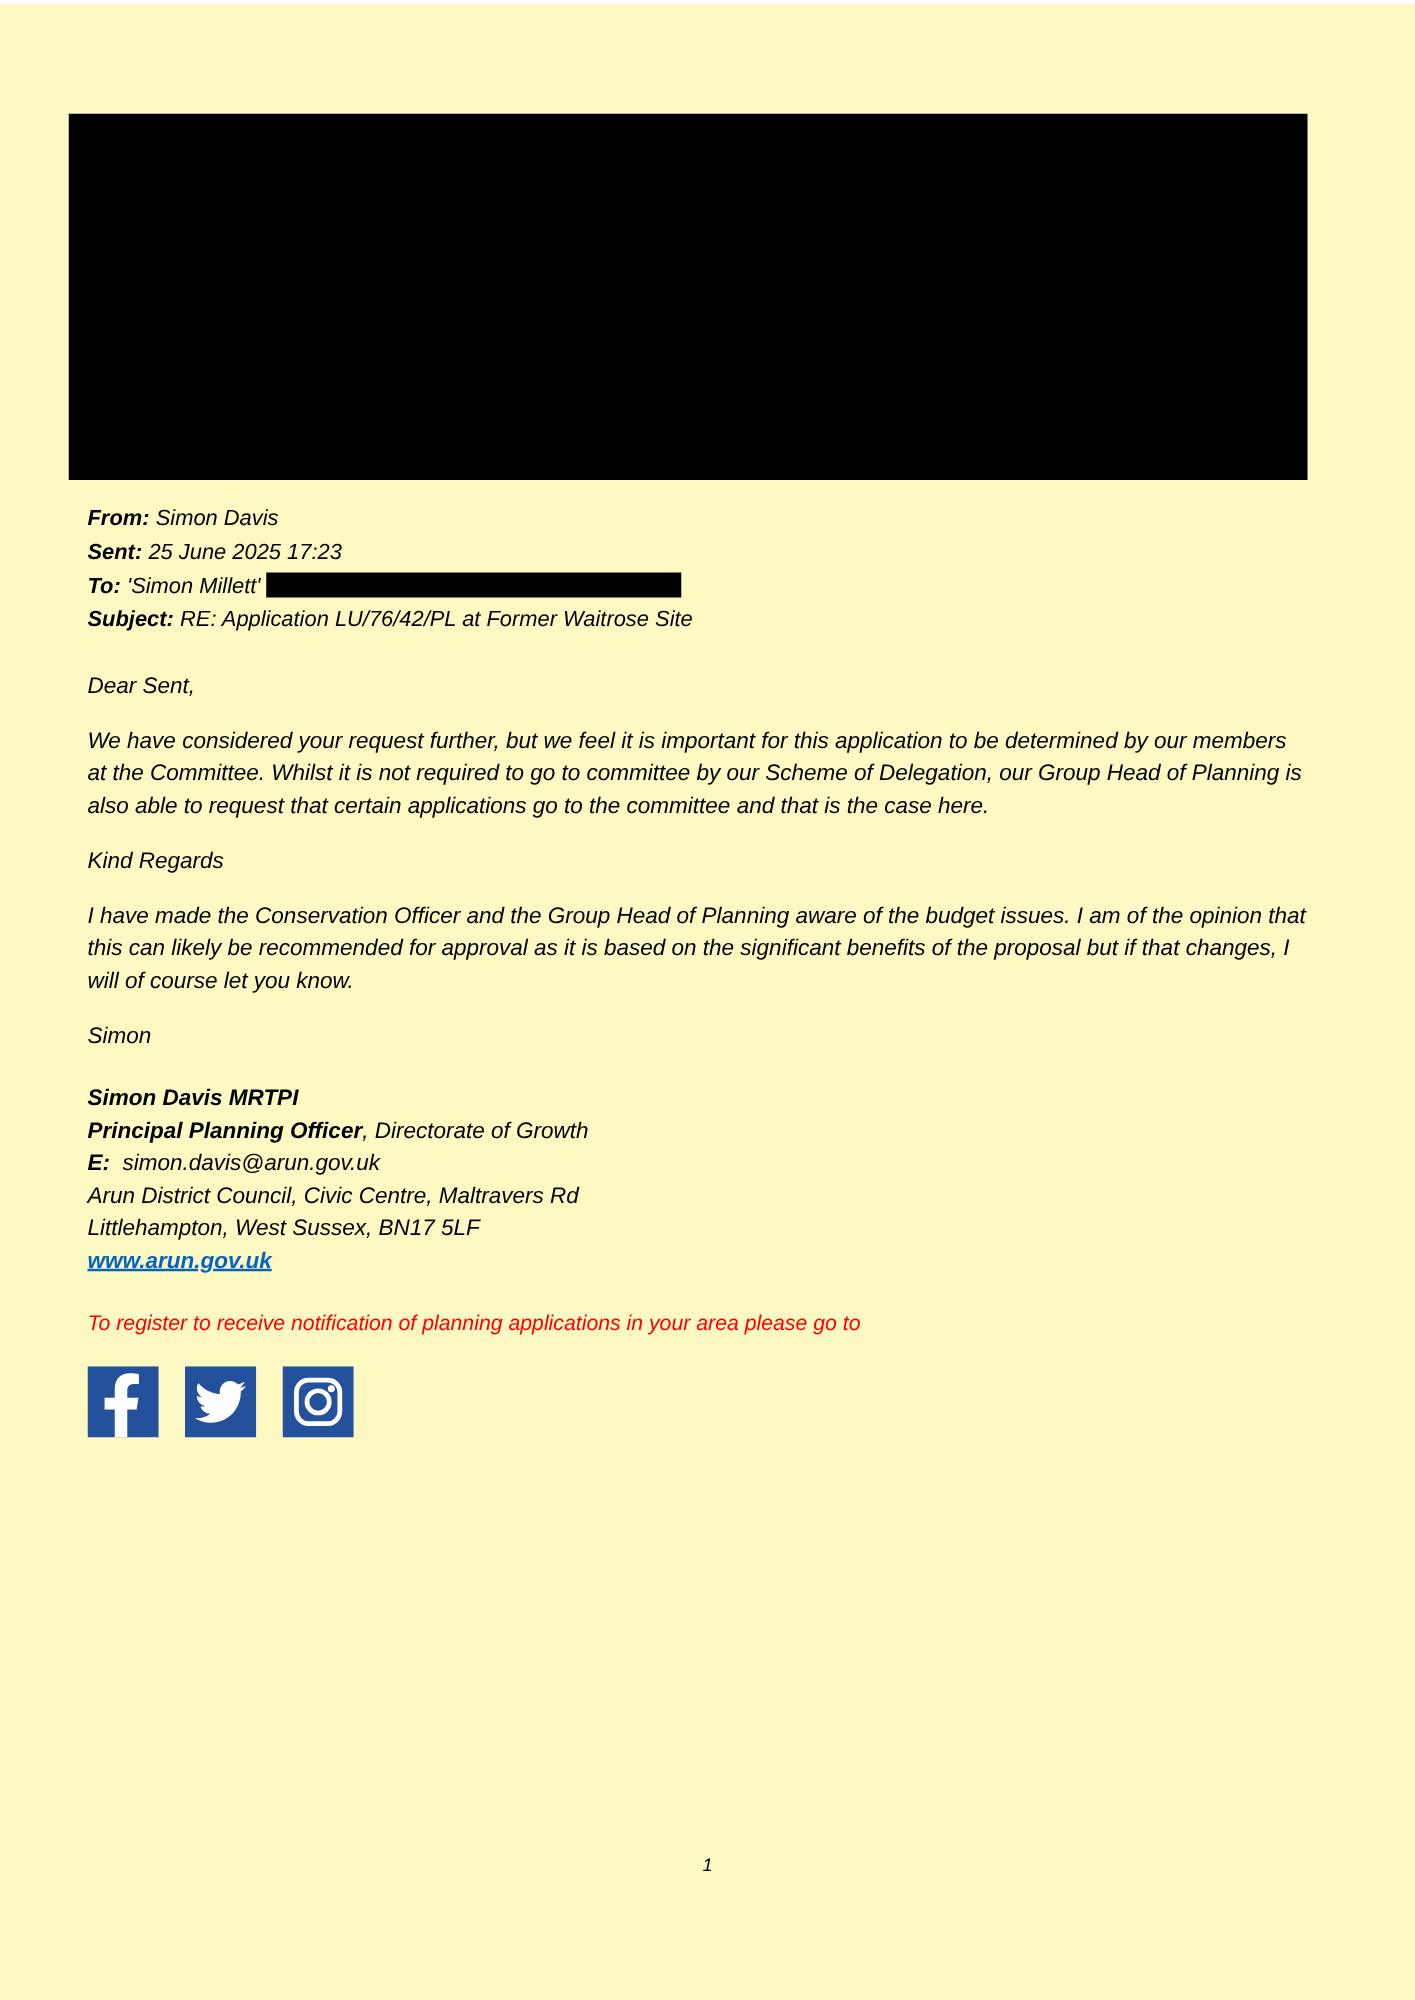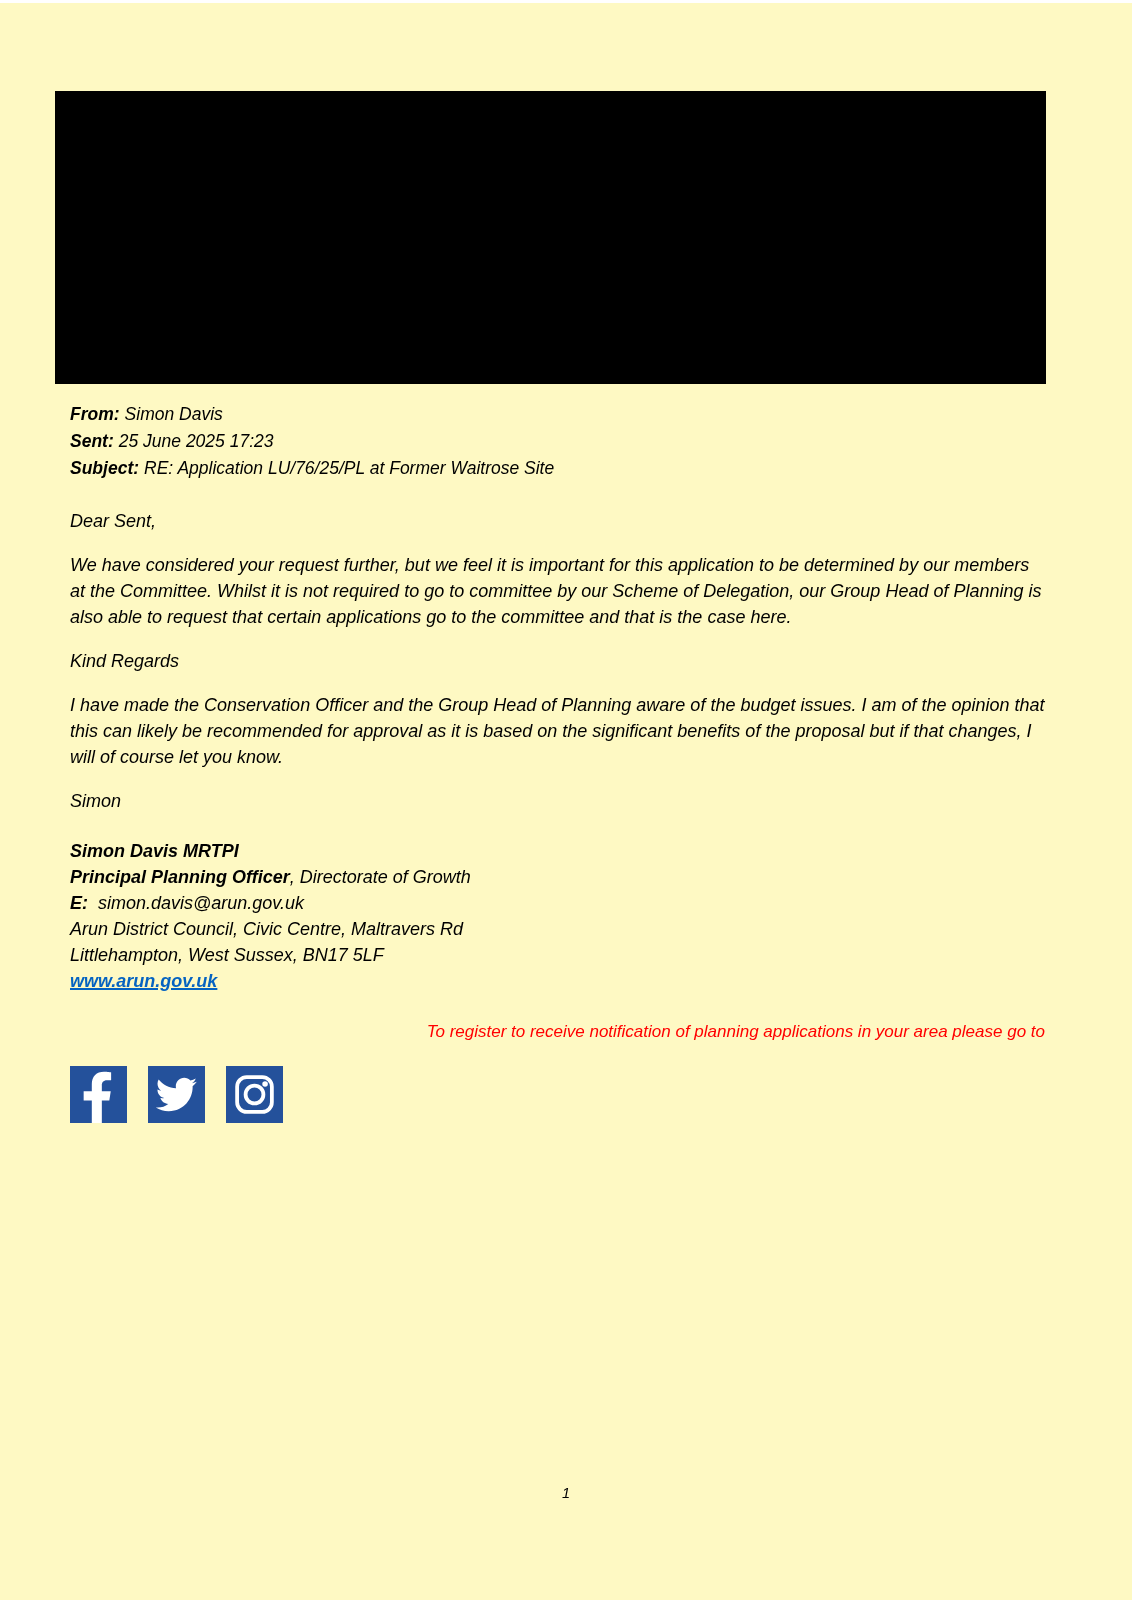--- a/index.html
+++ b/index.html
@@ -65,21 +65,21 @@
   .sig-line b{font-weight:bold;text-align:right;}
   .sig-line .val{margin-left:10px;}
   .website-link{
     color:var(--link-blue);
     font-weight:bold;
     text-decoration:underline;
     text-decoration-thickness:2px;
     cursor:pointer;
   }
   
-  .notice{margin-top:26px;font-size:17px;line-height:24px;text-align:right;}
+  .notice{margin-top:26px;font-size:17px;line-height:24px;}
   .notice-text{color:var(--notice-red);}
   .notice-link{
     color:var(--link-blue);
     text-decoration:underline;
     cursor:pointer;
     display:inline-block;
   }
   
   .social-row{
     margin-top:22px;
@@ -115,21 +115,24 @@
   <div class="content">
 
     <div class="headers">
       <div class="hdr">
         <span class="lbl">From:</span><span>Simon Davis</span>
       </div>
       <div class="hdr">
         <span class="lbl">Sent:</span><span>25 June 2025 17:23</span>
       </div>
       <div class="hdr">
-        <span class="lbl">Subject:</span><span>RE: Application LU/76/25/PL at Former Waitrose Site</span>
+        <span class="lbl">To:</span><span>'Simon Millett'</span><span class="redaction-inline"></span>
+      </div>
+      <div class="hdr">
+        <span class="lbl">Subject:</span><span>RE: Application LU/76/42/PL at Former Waitrose Site</span>
       </div>
     </div>
 
     <p class="para greeting">Dear Sent,</p>
     <p class="para">We have considered your request further, but we feel it is important for this application to be determined by our members at the Committee. Whilst it is not required to go to committee by our Scheme of Delegation, our Group Head of Planning is also able to request that certain applications go to the committee and that is the case here.</p>
     <p class="para">Kind Regards</p>
     <p class="para">I have made the Conservation Officer and the Group Head of Planning aware of the budget issues. I am of the opinion that this can likely be recommended for approval as it is based on the significant benefits of the proposal but if that changes, I will of course let you know.</p>
     <p class="para">Simon</p>
 
     <div class="signature">

